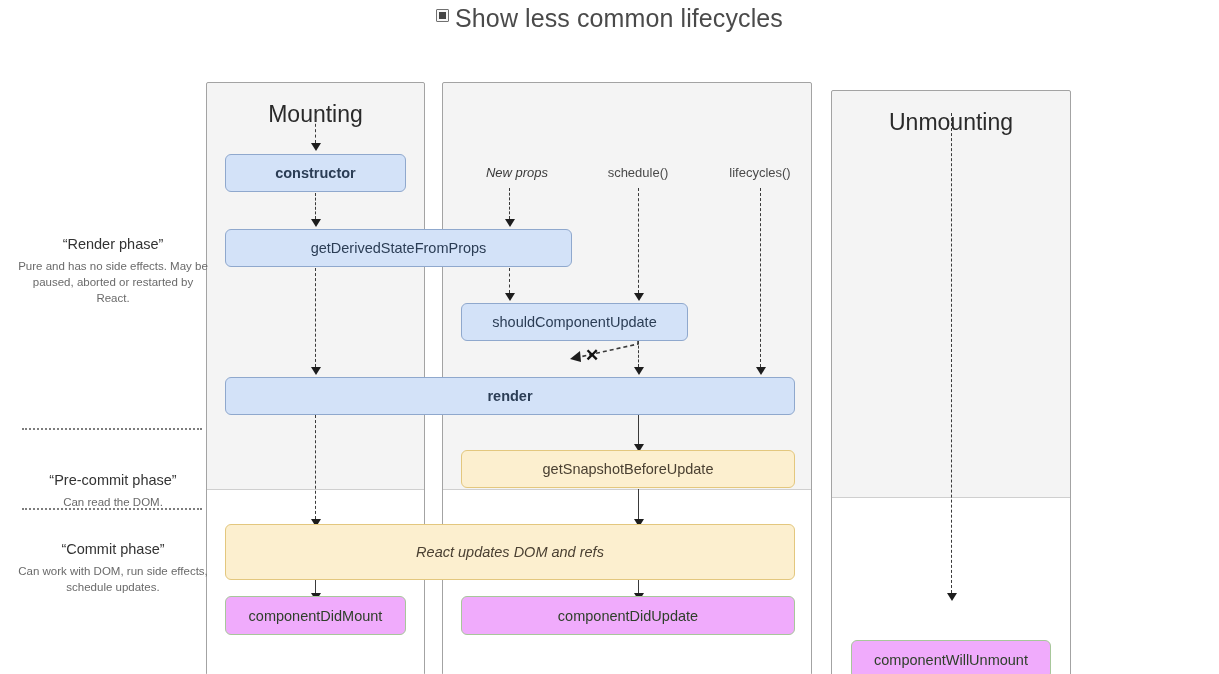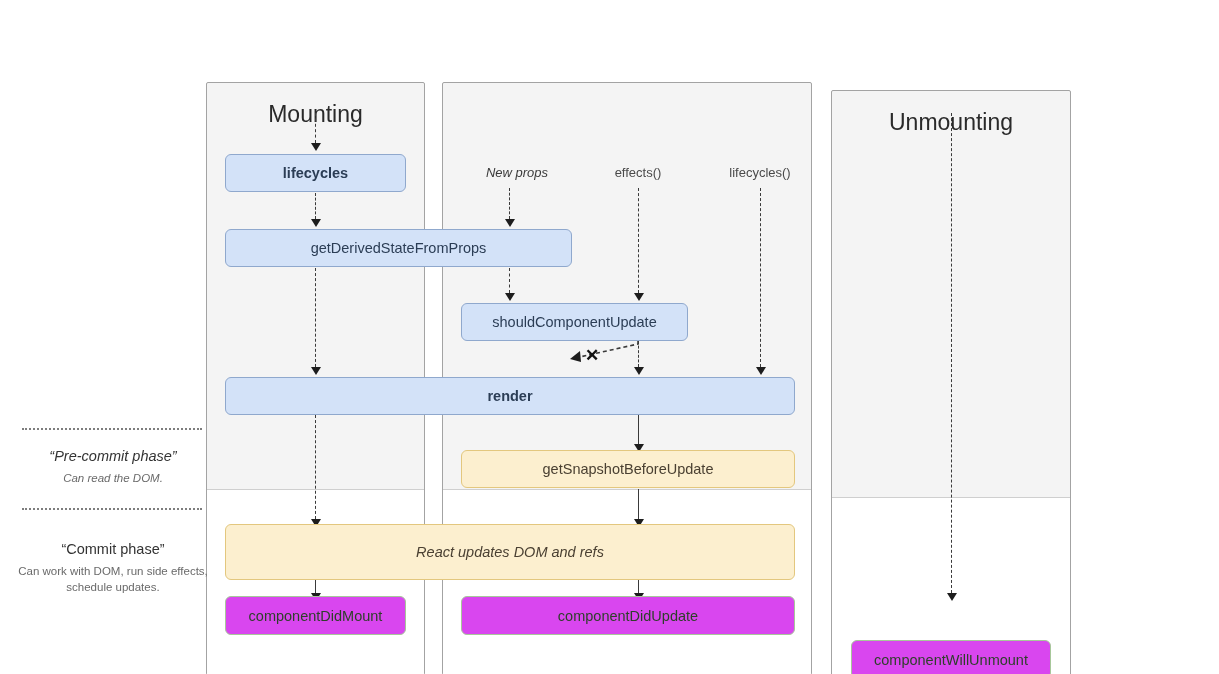--- a/index.html
+++ b/index.html
@@ -105,21 +105,21 @@
     border-radius: 6px;
     display: flex;
     align-items: center;
     justify-content: center;
     font-size: 14.5px;
     text-align: center;
     z-index: 5;
   }
   .box.blue  { background: #d3e2f8; border: 1px solid #8fa8cd; color: #2b3d55; }
   .box.yellow{ background: #fcefcf; border: 1px solid #e3c77e; color: #4a4032; }
-  .box.green { background: #d946ef; border: 1px solid #a7c79a; color: #2e402a; }
+  .box.green { background: #f0abfc; border: 1px solid #a7c79a; color: #2e402a; }
   .box.bold  { font-weight: bold; }
   .box.italic{ font-style: italic; }
 
   
   .trigger {
     position: absolute;
     font-size: 13px;
     color: #4a4a4a;
     text-align: center;
     z-index: 4;
@@ -159,52 +159,59 @@
     width: 1219px; height: 674px;
     z-index: 4;
     pointer-events: none;
   }
 </style>
 </head>
 <body>
 
 <div class="stage">
 
+  <div class="header">
+    <span class="cbx"></span><span class="lbl">Show less common lifecycles</span>
+  </div>
 
   <div class="panel" style="left:206px; top:58px; width:219px; height:593px;">
     <div class="white-half" style="top:406px; bottom:0;"></div>
     <div class="panel-title">Mounting</div>
   </div>
 
   <div class="panel" style="left:442px; top:58px; width:370px; height:593px;">
     <div class="white-half" style="top:406px; bottom:0;"></div>
   </div>
 
   <div class="panel" style="left:831px; top:66px; width:240px; height:593px;">
     <div class="white-half" style="top:406px; bottom:0;"></div>
     <div class="panel-title">Unmounting</div>
   </div>
 
+  <div class="phase" style="top:236px;">
+    <div class="phase-title">“Render phase”</div>
+    <div class="phase-desc">Pure and has no side effects. May be paused, aborted or restarted by React.</div>
+  </div>
 
   <div class="dotted-rule" style="top:428px;"></div>
 
-  <div class="phase" style="top:448px;font-style:italic;">
+  <div class="phase" style="top:472px;">
     <div class="phase-title">“Pre-commit phase”</div>
     <div class="phase-desc">Can read the DOM.</div>
   </div>
 
   <div class="dotted-rule" style="top:508px;"></div>
 
   <div class="phase" style="top:541px;">
     <div class="phase-title">“Commit phase”</div>
     <div class="phase-desc">Can work with DOM, run side effects, schedule updates.</div>
   </div>
 
   <div class="trigger italic" style="left:462px; top:165px; width:110px;">New props</div>
-  <div class="trigger" style="left:583px; top:165px; width:110px;">effects()</div>
+  <div class="trigger" style="left:583px; top:165px; width:110px;">schedule()</div>
   <div class="trigger" style="left:705px; top:165px; width:110px;">lifecycles()</div>
 
   <div class="arrow dashed" style="left:315px; top:113px;">
     <div class="shaft" style="height:30px;"></div>
     <div class="head" style="top:30px;"></div>
   </div>
 
   <div class="arrow dashed" style="left:315px; top:193px;">
     <div class="shaft" style="height:26px;"></div>
     <div class="head" style="top:26px;"></div>
@@ -269,21 +276,21 @@
     <div class="shaft" style="height:480px;"></div>
     <div class="head" style="top:480px;"></div>
   </div>
 
   <svg class="overlay" viewBox="0 0 1219 674">
     <path d="M 638 341 L 638 344 L 575 358" fill="none" stroke="#3a3a3a" stroke-width="1.6" stroke-dasharray="4 3"></path>
     <path d="M 580 351 L 570 359 L 581 362 Z" fill="#1d1d1d"></path>
   </svg>
   <div class="xmark" style="left:585px; top:347px;">✕</div>
 
-  <div class="box blue bold" style="left:225px; top:154px; width:181px; height:38px;">lifecycles</div>
+  <div class="box blue bold" style="left:225px; top:154px; width:181px; height:38px;">constructor</div>
 
   <div class="box blue" style="left:225px; top:229px; width:347px; height:38px;">getDerivedStateFromProps</div>
 
   <div class="box blue" style="left:461px; top:303px; width:227px; height:38px;text-align:center;">shouldComponentUpdate</div>
 
   <div class="box yellow" style="left:461px; top:450px; width:334px; height:38px;">getSnapshotBeforeUpdate</div>
 
   <div class="box blue bold" style="left:225px; top:377px; width:570px; height:38px;">render</div>
 
   <div class="box yellow italic" style="left:225px; top:524px; width:570px; height:56px;">React updates DOM and refs</div>

